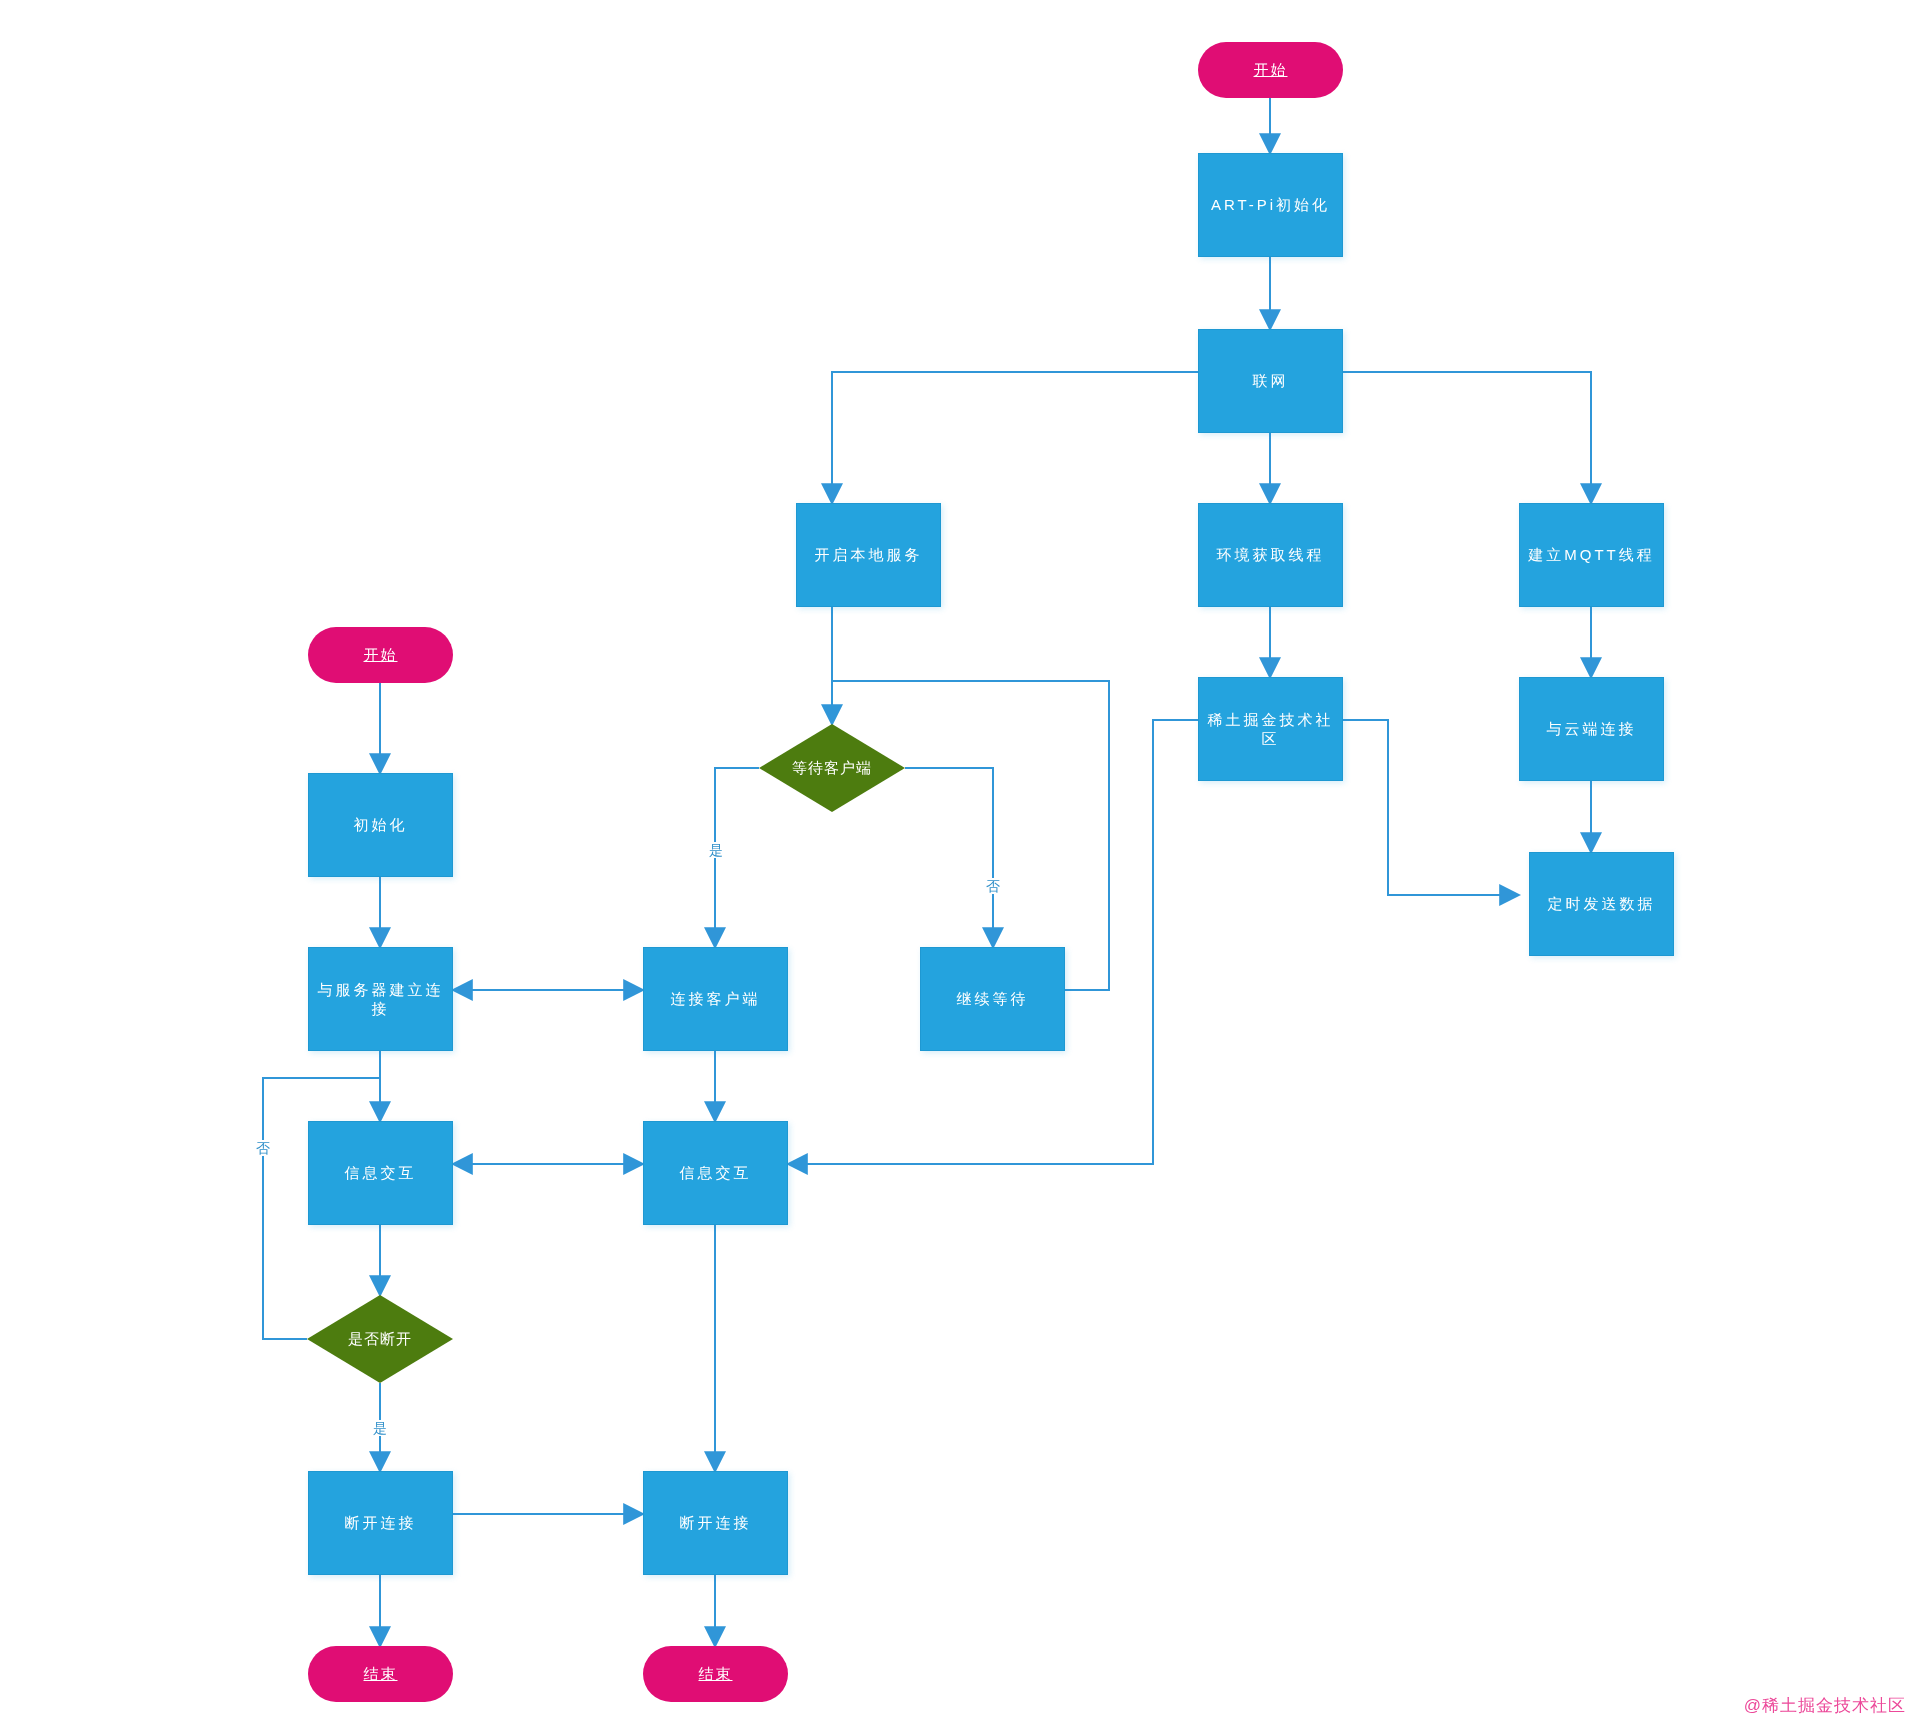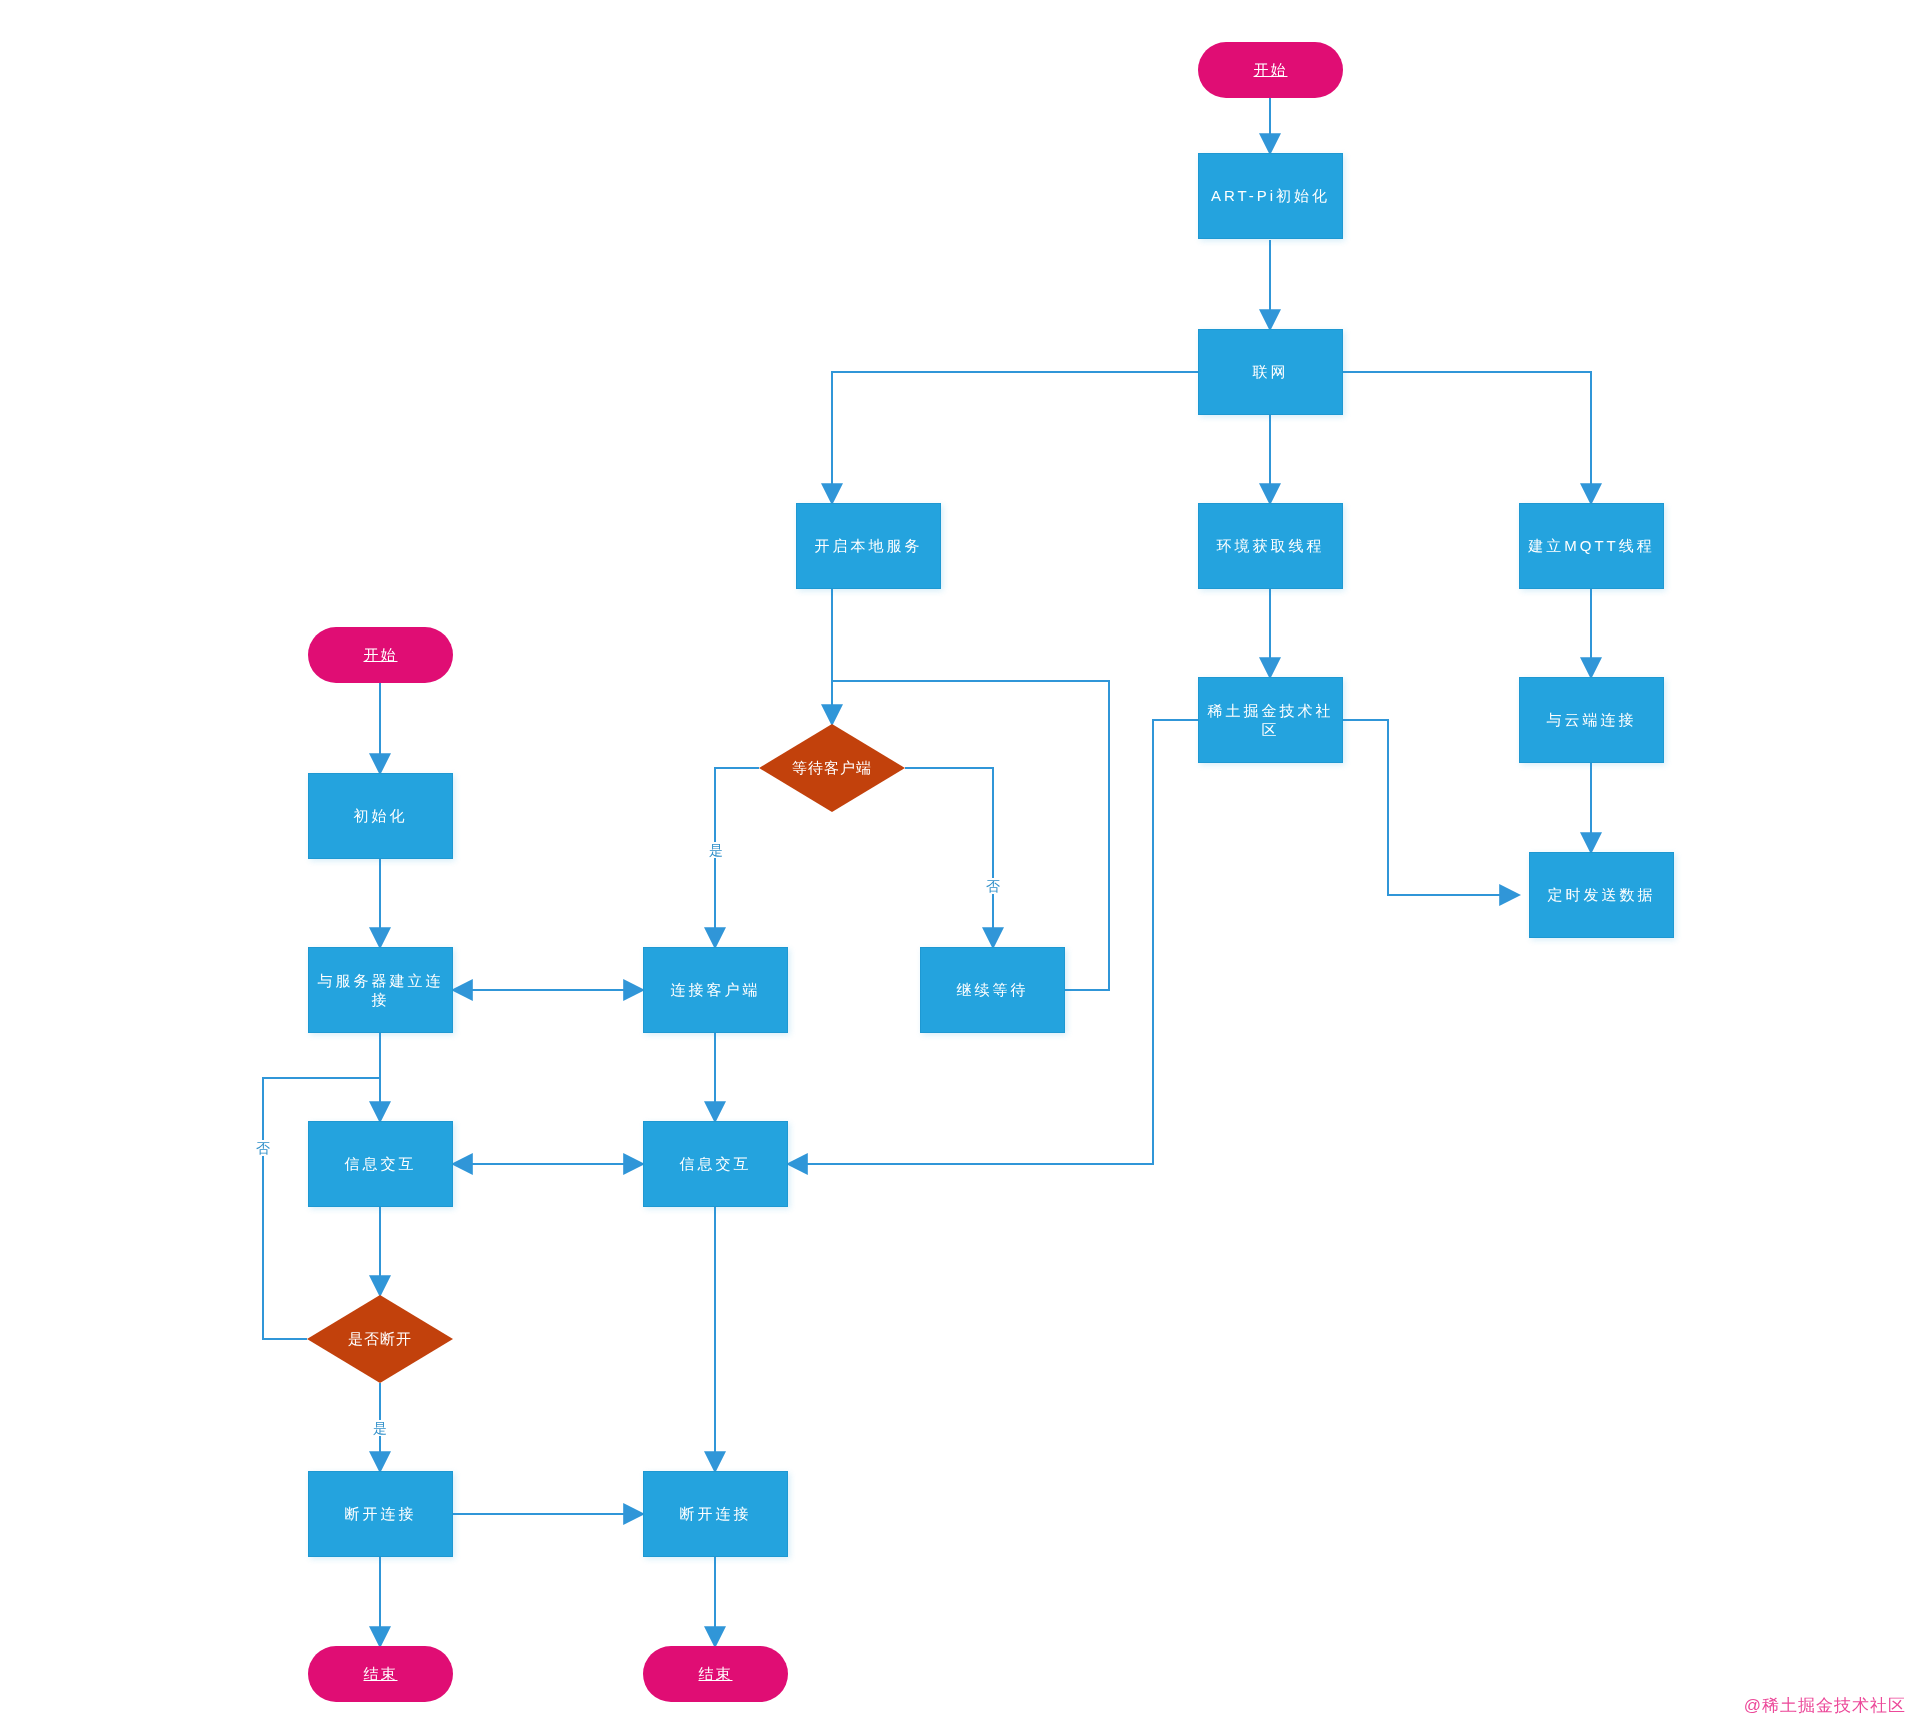--- a/index.html
+++ b/index.html
@@ -12,31 +12,31 @@
   }
   svg.edges{position:absolute;left:0;top:0;width:1912px;height:1724px;}
   .node{
     position:absolute;
     display:flex;align-items:center;justify-content:center;
     color:#ffffff;font-size:15px;letter-spacing:3px;
     text-align:center;line-height:1.3;
     box-sizing:border-box;
   }
   .rect{
-    width:145px;height:86px;
+    width:145px;height:104px;
     background:#24a3de;border:1px solid #1e98d2;
     box-shadow:2px 2px 6px rgba(36,163,222,.18);
   }
   .pill{
     width:145px;height:56px;
     background:#e00d74;border-radius:28px;letter-spacing:2px;text-decoration:underline;
   }
   .diamond{
     width:146px;height:88px;
-    background:#c2410c;
+    background:#4d7c0f;
     clip-path:polygon(50% 0,100% 50%,50% 100%,0 50%);
     letter-spacing:1px;
   }
   .edge-label{
     position:absolute;transform:translate(-50%,-50%);
     background:#ffffff;color:#2f8fc9;
     font-size:14px;padding:1px 3px;line-height:1;
   }
   .watermark{
     position:absolute;right:6px;bottom:7px;

